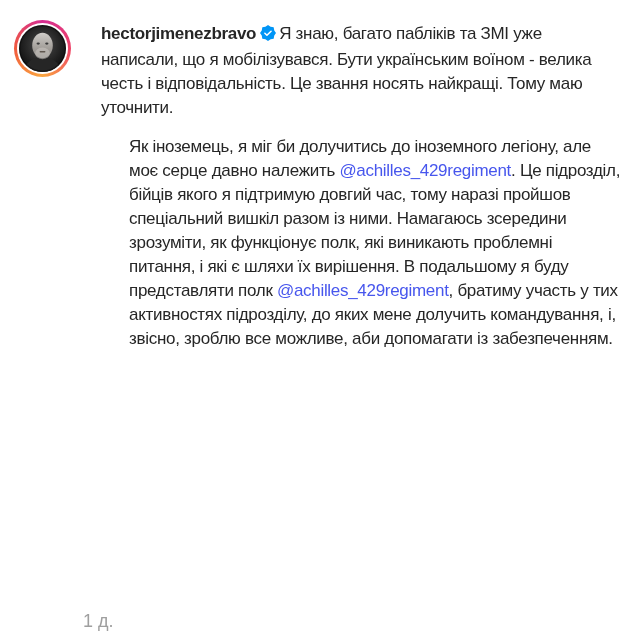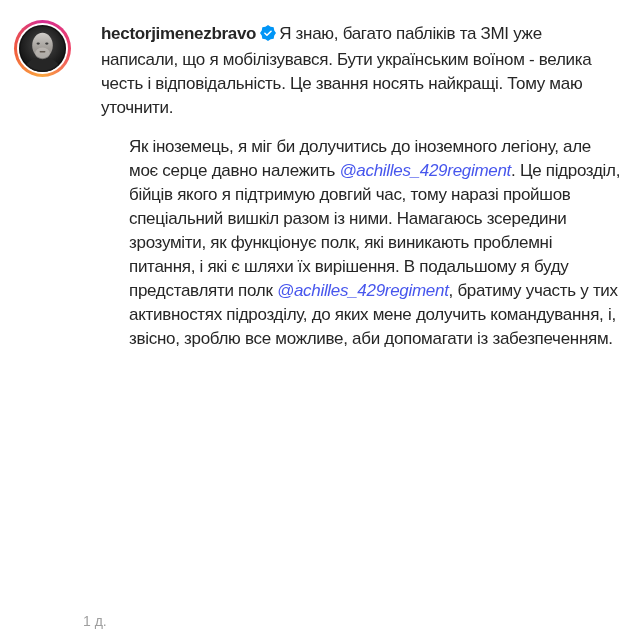--- a/index.html
+++ b/index.html
@@ -63,37 +63,36 @@
   }
   .badge {
     display: inline-block;
     vertical-align: -2px;
     margin: 0 3px 0 4px;
     color: var(--badge, #0095f6);
   }
   .mention {
     color: var(--mention, #4756ed);
     cursor: pointer;
-    font-style: italic;
   }
   .heart-blue, .heart-yellow {
     font-family: "DejaVu Sans", sans-serif;
     font-size: 19px;
     line-height: 1;
     vertical-align: -2px;
     margin: 0 2px;
   }
   .heart-blue  { color: var(--heart_blue, #3c7ae4); }
   .heart-yellow{ color: var(--heart_yellow, #fdcb4d); }
   
   .timestamp {
     position: absolute;
     left: 83px;
     top: 612px;
-    font-size: 14px;
+    font-size: 18px;
     line-height: 18px;
     color: var(--timestamp, #9f9f9f);
   }
 </style>
 </head>
 <body>
 
 <div class="post">
 
   <div class="avatar">

